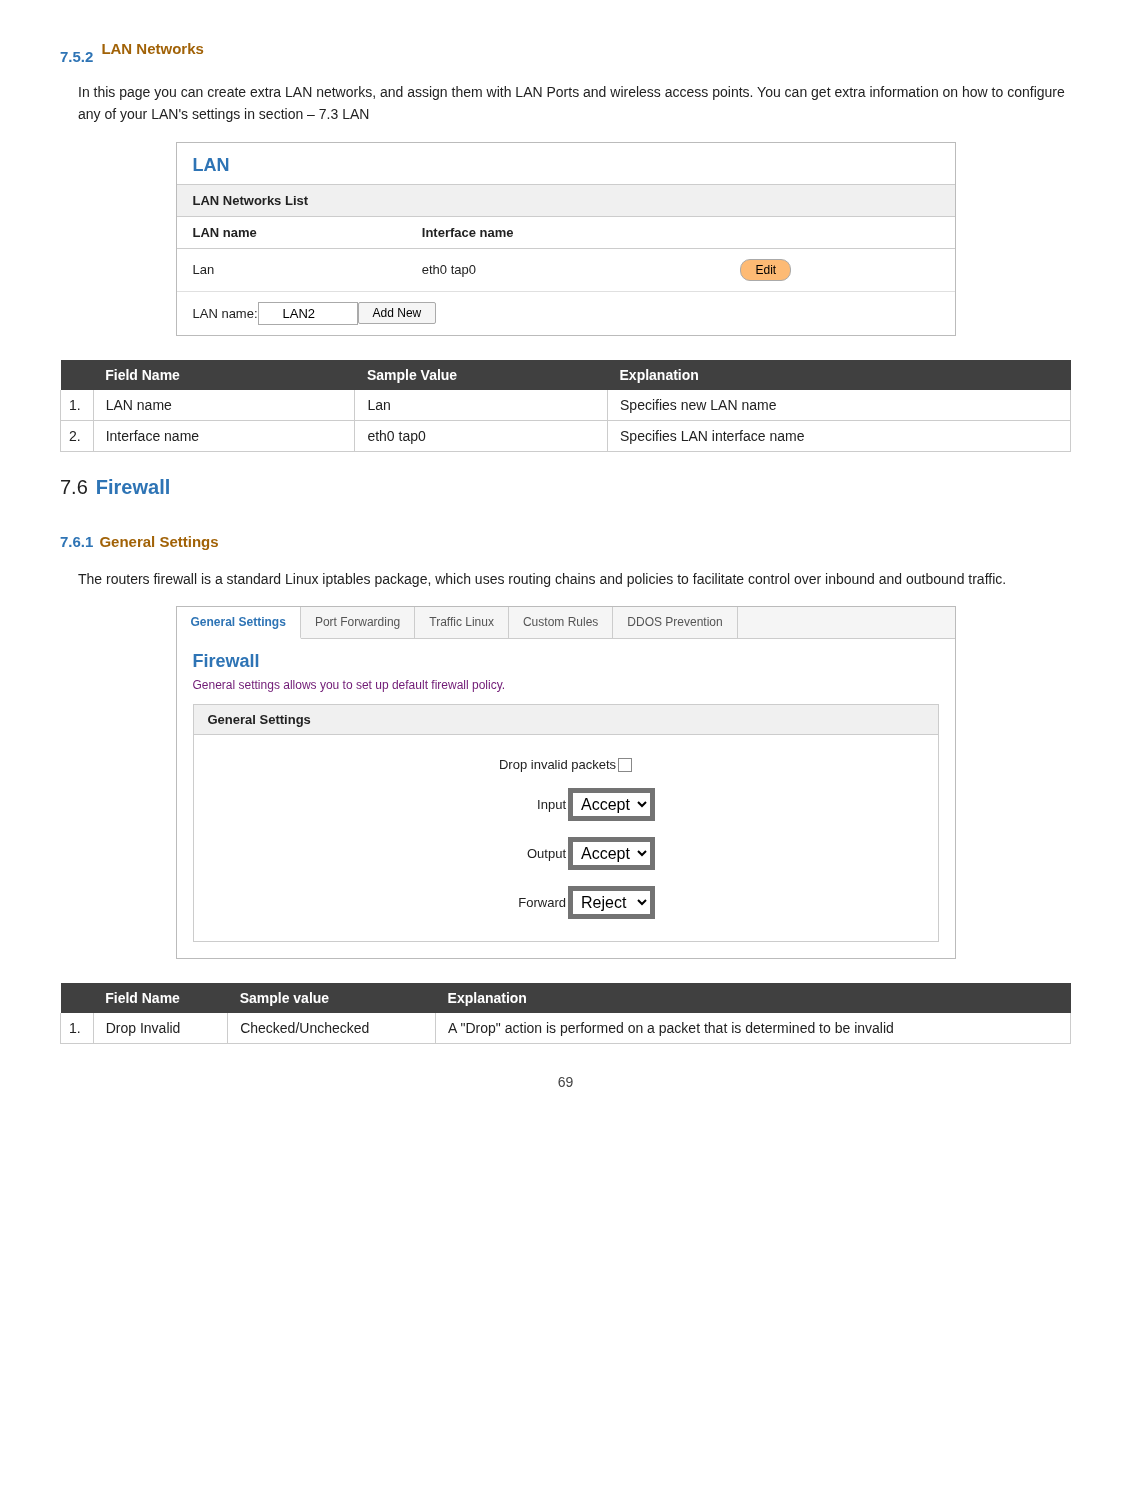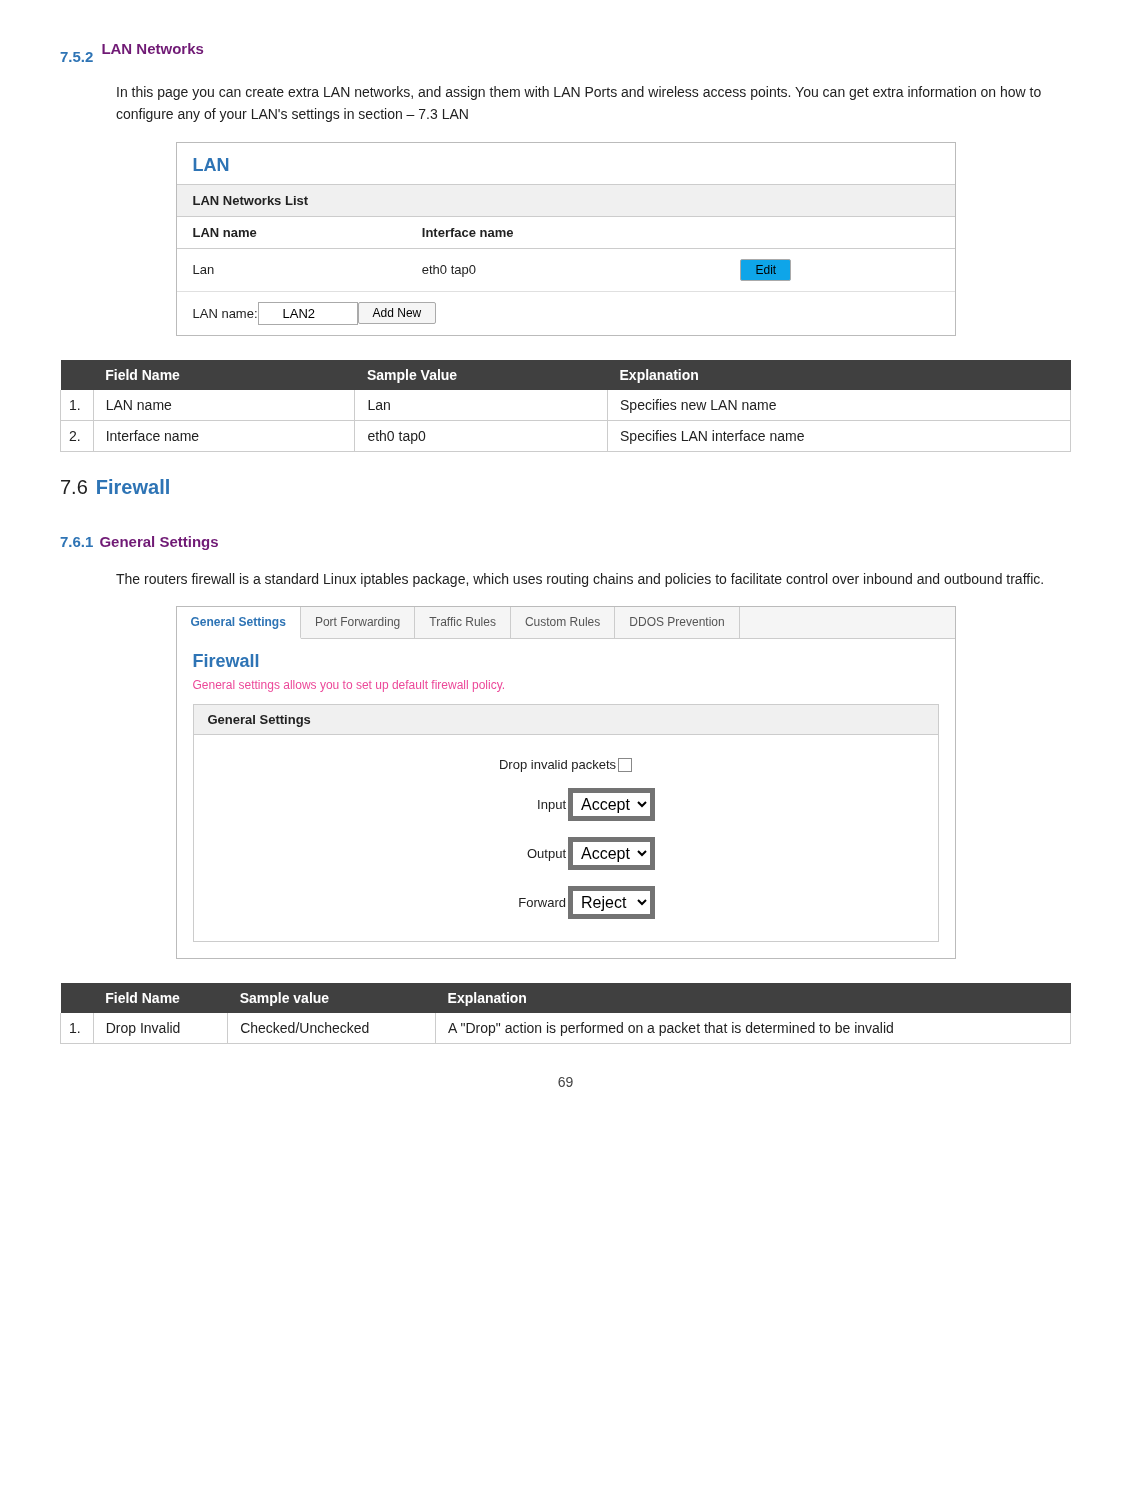--- a/index.html
+++ b/index.html
@@ -10,21 +10,21 @@
       background: #fff;
       width: 1131px;
       min-height: 1505px;
       padding: 40px 60px;
     }
 
     
     .section-title-small {
       font-size: 15px;
       font-weight: bold;
-      color: #701a75;
+      color: #a16207;
       margin-bottom: 8px;
     }
     .section-number-small {
       font-size: 15px;
       font-weight: bold;
       color: #2e74b5;
     }
     .section-title-large {
       font-size: 20px;
       font-weight: bold;
@@ -34,21 +34,21 @@
     .section-number-large {
       font-size: 20px;
       color: #222;
       font-weight: normal;
     }
 
     .body-text {
       font-size: 14px;
       line-height: 1.6;
       margin-bottom: 16px;
-      margin-left: 56px;
+      margin-left: 18px;
     }
 
     
     .screenshot-box {
       border: 1px solid #bbb;
       background: #fff;
       margin: 16px auto 24px auto;
       max-width: 780px;
       padding: 0;
     }
@@ -79,25 +79,25 @@
       padding: 8px 16px;
       text-align: left;
       border-bottom: 1px solid #ccc;
     }
     .lan-table td {
       padding: 10px 16px;
       border-bottom: 1px solid #e0e0e0;
     }
     .edit-btn {
       border: 1px solid #aaa;
-      background: #0ea5e9;
+      background: #fdba74;
       padding: 3px 14px;
       font-size: 12px;
       cursor: pointer;
-      border-radius: 2px;
+      border-radius: 10px;
       margin-left: 24px;
     }
     .lan-add-row {
       padding: 10px 16px;
       display: flex;
       align-items: center;
       font-size: 13px;
     }
     .lan-add-input {
       border: 1px solid #aaa;
@@ -170,21 +170,21 @@
       padding: 12px 16px 16px 16px;
     }
     .fw-title {
       font-size: 18px;
       font-weight: bold;
       color: #2e74b5;
       margin-bottom: 6px;
     }
     .fw-subtitle {
       font-size: 12px;
-      color: #ec4899;
+      color: #701a75;
       margin-bottom: 12px;
     }
     .fw-general-settings-header {
       background: #f0f0f0;
       border: 1px solid #ccc;
       padding: 7px 14px;
       font-weight: bold;
       font-size: 13px;
       margin-bottom: 0;
     }
@@ -333,21 +333,21 @@
     <span class="section-number-small">7.6.1</span>
     <span class="section-title-small">General Settings</span>
   </div>
   <p class="body-text">The routers firewall is a standard Linux iptables package, which uses routing chains and policies to facilitate control over inbound and outbound traffic.</p>
 
   <div class="fw-screenshot">
 
     <div class="fw-tabs">
       <div class="fw-tab active">General Settings</div>
       <div class="fw-tab inactive">Port Forwarding</div>
-      <div class="fw-tab inactive">Traffic Rules</div>
+      <div class="fw-tab inactive">Traffic Linux</div>
       <div class="fw-tab inactive">Custom Rules</div>
       <div class="fw-tab inactive">DDOS Prevention</div>
     </div>
     <div class="fw-body">
       <div class="fw-title">Firewall</div>
       <div class="fw-subtitle">General settings allows you to set up default firewall policy.</div>
       <div class="fw-general-settings-header">General Settings</div>
       <div class="fw-settings-body">
 
         <div class="fw-row">

